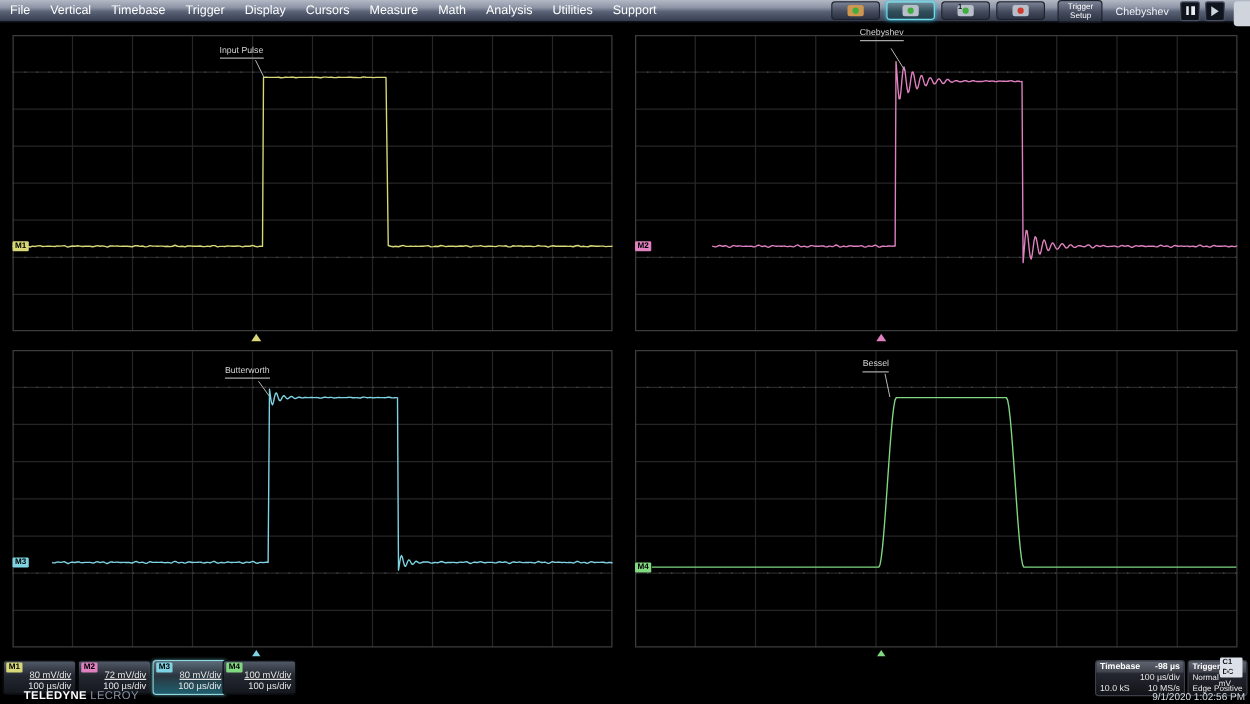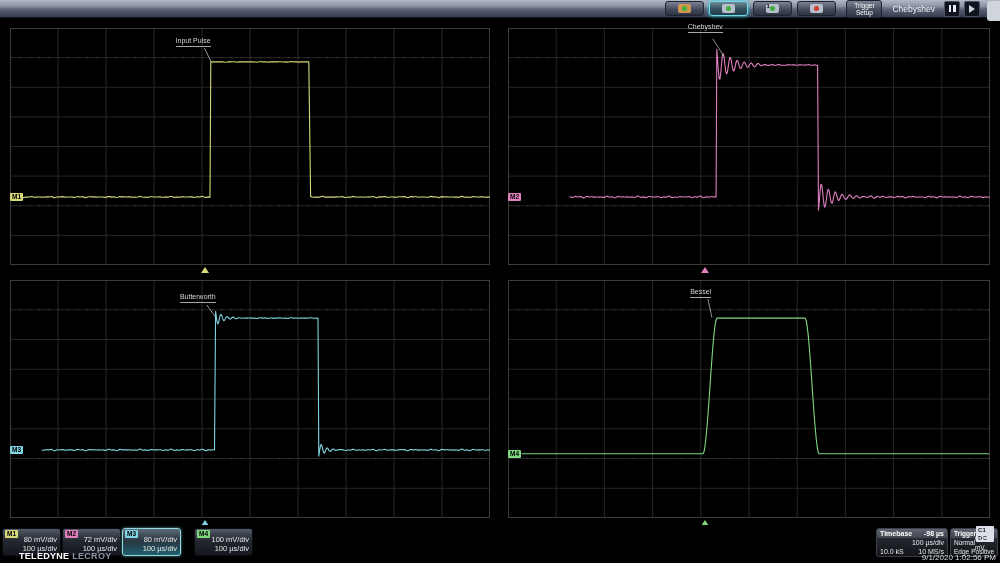--- a/index.html
+++ b/index.html
@@ -44,42 +44,55 @@
   
   .footer{position:absolute;left:0;right:0;bottom:0;height:38px;background:#000;z-index:4;}
   .ch-wrap{position:absolute;left:2px;top:3px;height:29px;}
   .chbox{position:absolute;top:0;width:57px;height:26px;border-radius:3px;
     background:linear-gradient(180deg,#535b69 0%,#23272f 45%,#14171e 100%);
     border:1px solid #0a0c10;}
   .chbox.selected{background:linear-gradient(180deg,#5d6a78 0%,#2a3640 45%,#1f5f6e 100%);
     border:1px solid #8fd8e4;box-shadow:0 0 3px rgba(127,216,228,.7);}
   .chbox .tab{position:absolute;left:2px;top:1px;font-size:6.5px;font-weight:bold;color:#000;
     padding:0 2px;line-height:8px;border-radius:1px;}
-  .chbox .v{position:absolute;right:3px;top:6px;font-size:7.5px;color:#e6e6e6;}
+  .chbox .v{position:absolute;right:3px;top:6px;font-size:7.5px;color:#e6e6e6;text-decoration:underline;}
   .chbox .t{position:absolute;right:3px;top:15px;font-size:7.5px;color:#e6e6e6;}
   .brand{position:absolute;left:3px;bottom:2px;font-size:9px;color:#fff;letter-spacing:.3px;}
   .brand b{font-weight:800;margin-left:16px;}
-  .brand span{color:#8b94a6;font-weight:700;}
+  .brand span{color:#8b94a6;font-weight:400;}
 
   .infobox{position:absolute;top:3px;height:29px;border-radius:3px;
     background:linear-gradient(180deg,#4e5563 0%,#23262e 40%,#121419 100%);
     border:1px solid #3a3f4a;box-sizing:border-box;}
   .infobox .row{display:flex;justify-content:space-between;align-items:center;
     padding:0 3px;font-size:7px;color:#e8e8e8;height:9px;line-height:9px;}
   .infobox .row.hdr{font-weight:bold;color:#fff;background:rgba(255,255,255,.10);border-radius:2px 2px 0 0;}
   .timebase-box{right:52px;width:72px;}
   .trigger-box{right:2px;width:48px;}
   .trigger-box .row{font-size:6.5px;}
   .badge{background:#dce0e8;color:#14161c;font-size:6px;font-weight:bold;padding:0 2px;border-radius:1px;line-height:8px;}
   .datetime{position:absolute;right:4px;bottom:1px;font-size:8px;color:#d8dce4;}
 </style>
 </head>
 <body>
 
 <div class="menubar">
+  <div class="menu-items">
+      <div class="menu-item">File</div>
+      <div class="menu-item">Vertical</div>
+      <div class="menu-item">Timebase</div>
+      <div class="menu-item">Trigger</div>
+      <div class="menu-item">Display</div>
+      <div class="menu-item">Cursors</div>
+      <div class="menu-item">Measure</div>
+      <div class="menu-item">Math</div>
+      <div class="menu-item">Analysis</div>
+      <div class="menu-item">Utilities</div>
+      <div class="menu-item">Support</div>
+    </div>
   <div class="toolbar-right">
     <div style="display:flex;gap:5px;margin-right:6px;">
         <div class="tmode-btn">
           <span class="scope-glyph" style="background: rgb(207, 150, 80);">
             <span class="dot" style="background: rgb(63, 174, 63);"></span>
           </span>
         </div>
         <div class="tmode-btn selected">
           <span class="scope-glyph" style="background: rgb(185, 191, 202);">
             <span class="dot" style="background: rgb(63, 174, 63);"></span>
@@ -248,21 +261,21 @@
       <div class="chbox" style="left: 60px;">
         <span class="tab" style="background: rgb(224, 128, 192);">M2</span>
         <div class="v">72 mV/div</div>
         <div class="t">100 µs/div</div>
       </div>
       <div class="chbox selected" style="left: 120px;">
         <span class="tab" style="background: rgb(127, 212, 228);">M3</span>
         <div class="v">80 mV/div</div>
         <div class="t">100 µs/div</div>
       </div>
-      <div class="chbox" style="left: 192px;">
+      <div class="chbox" style="left: 176px;">
         <span class="tab" style="background: rgb(128, 216, 128);">M4</span>
         <div class="v">100 mV/div</div>
         <div class="t">100 µs/div</div>
       </div>
     </div>
   <div class="brand">
     <b>TELEDYNE</b>&nbsp;<span>LECROY</span>
   </div>
 
   <div class="infobox timebase-box">

